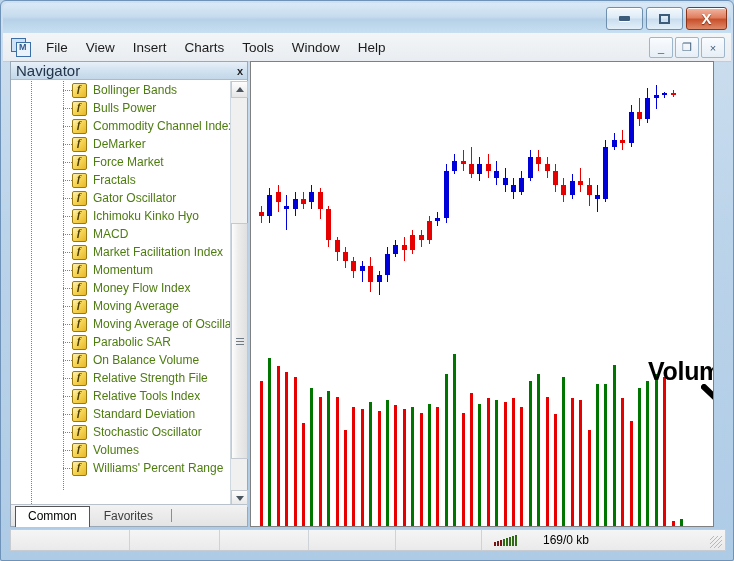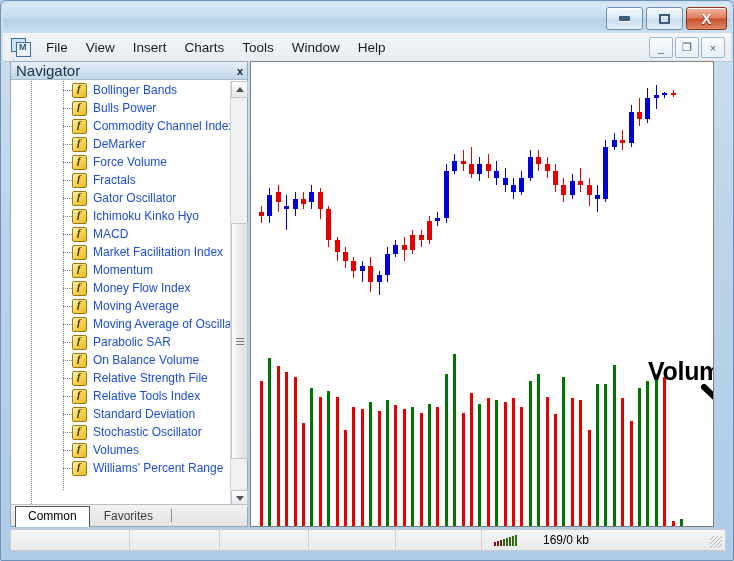--- a/index.html
+++ b/index.html
@@ -102,21 +102,21 @@
     width:13px;height:13px;margin-left:9px;margin-right:6px;flex:0 0 auto;
     background:linear-gradient(135deg,#fdf3b8 0%,#f7d758 45%,#e8b728 100%);
     border:1px solid #9a7a10;border-radius:2px;
     position:relative;
   }
   .ficon:after{
     content:"f";position:absolute;left:4px;top:-2px;
     font-family:"Liberation Serif",serif;font-style:italic;font-size:11px;
     color:#4a3a05;font-weight:bold;
   }
-  .nav-label{font-size:12px;color:#1d4ed8;white-space:nowrap;}
+  .nav-label{font-size:12px;color:#4d7c0f;white-space:nowrap;}
   .nav-scroll{
     position:absolute;right:0;top:19px;width:17px;height:426px;
     background:#f0f0f0;border-left:1px solid #cfd7df;box-sizing:border-box;
   }
   .sb-arrow{
     width:17px;height:17px;background:linear-gradient(180deg,#fdfdfd,#e6e6e6);
     border:1px solid #c3c9cf;box-sizing:border-box;
     display:flex;align-items:center;justify-content:center;
   }
   .sb-arrow.bottom{position:absolute;bottom:0;left:0;}
@@ -247,21 +247,21 @@
             <span class="nav-label">Commodity Channel Index</span>
           </div>
           <div class="nav-row">
             <span class="elbow"></span>
             <span class="ficon"></span>
             <span class="nav-label">DeMarker</span>
           </div>
           <div class="nav-row">
             <span class="elbow"></span>
             <span class="ficon"></span>
-            <span class="nav-label">Force Volume</span>
+            <span class="nav-label">Force Market</span>
           </div>
           <div class="nav-row">
             <span class="elbow"></span>
             <span class="ficon"></span>
             <span class="nav-label">Fractals</span>
           </div>
           <div class="nav-row">
             <span class="elbow"></span>
             <span class="ficon"></span>
             <span class="nav-label">Gator Oscillator</span>

